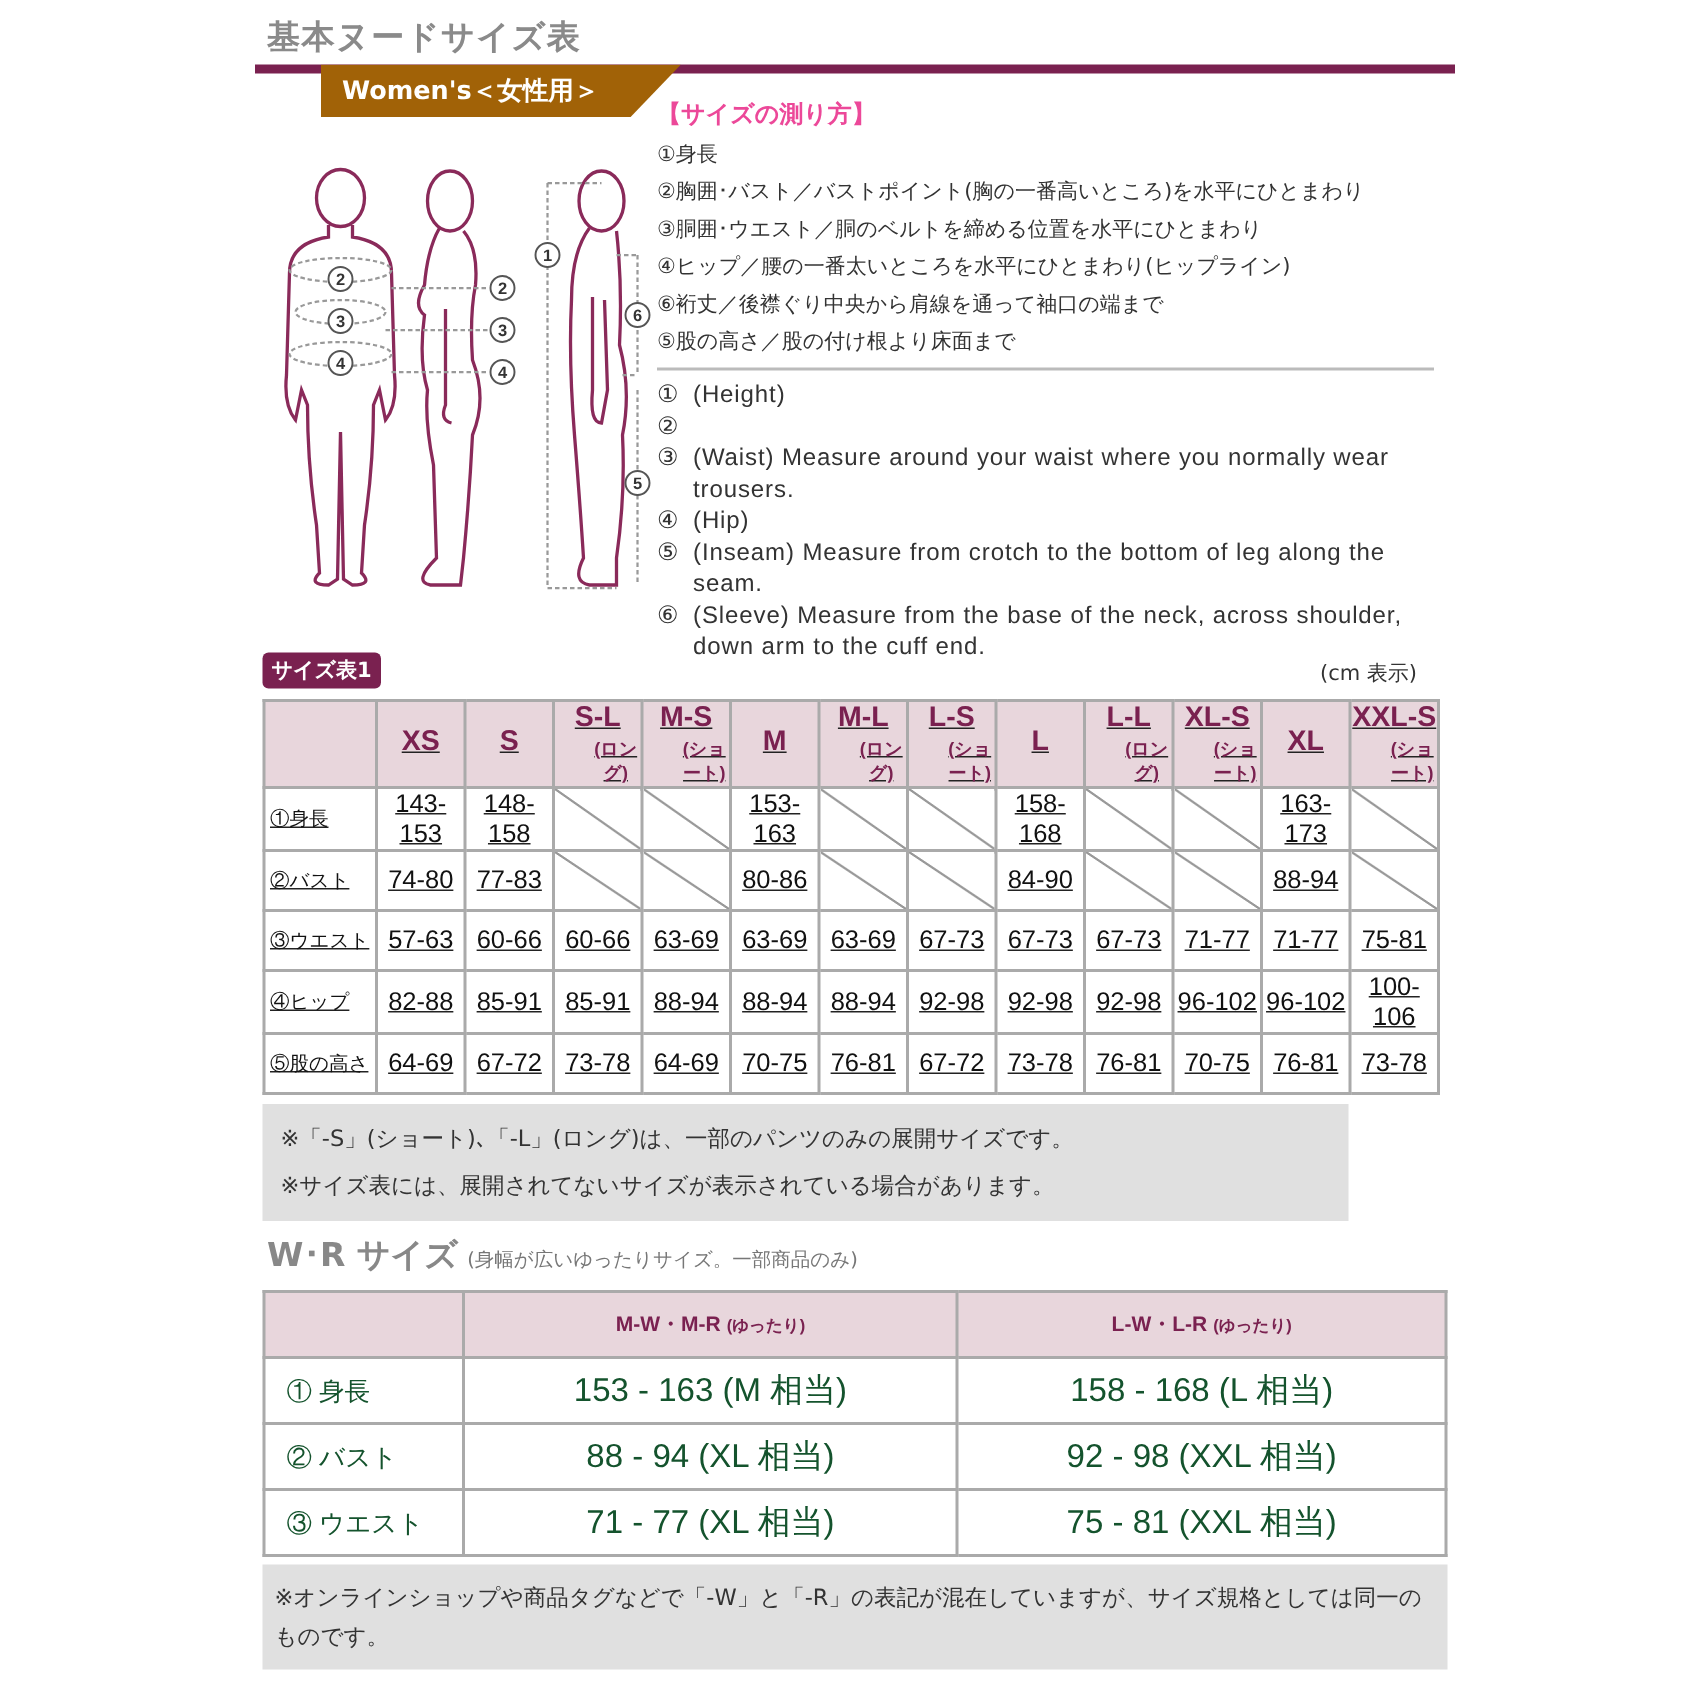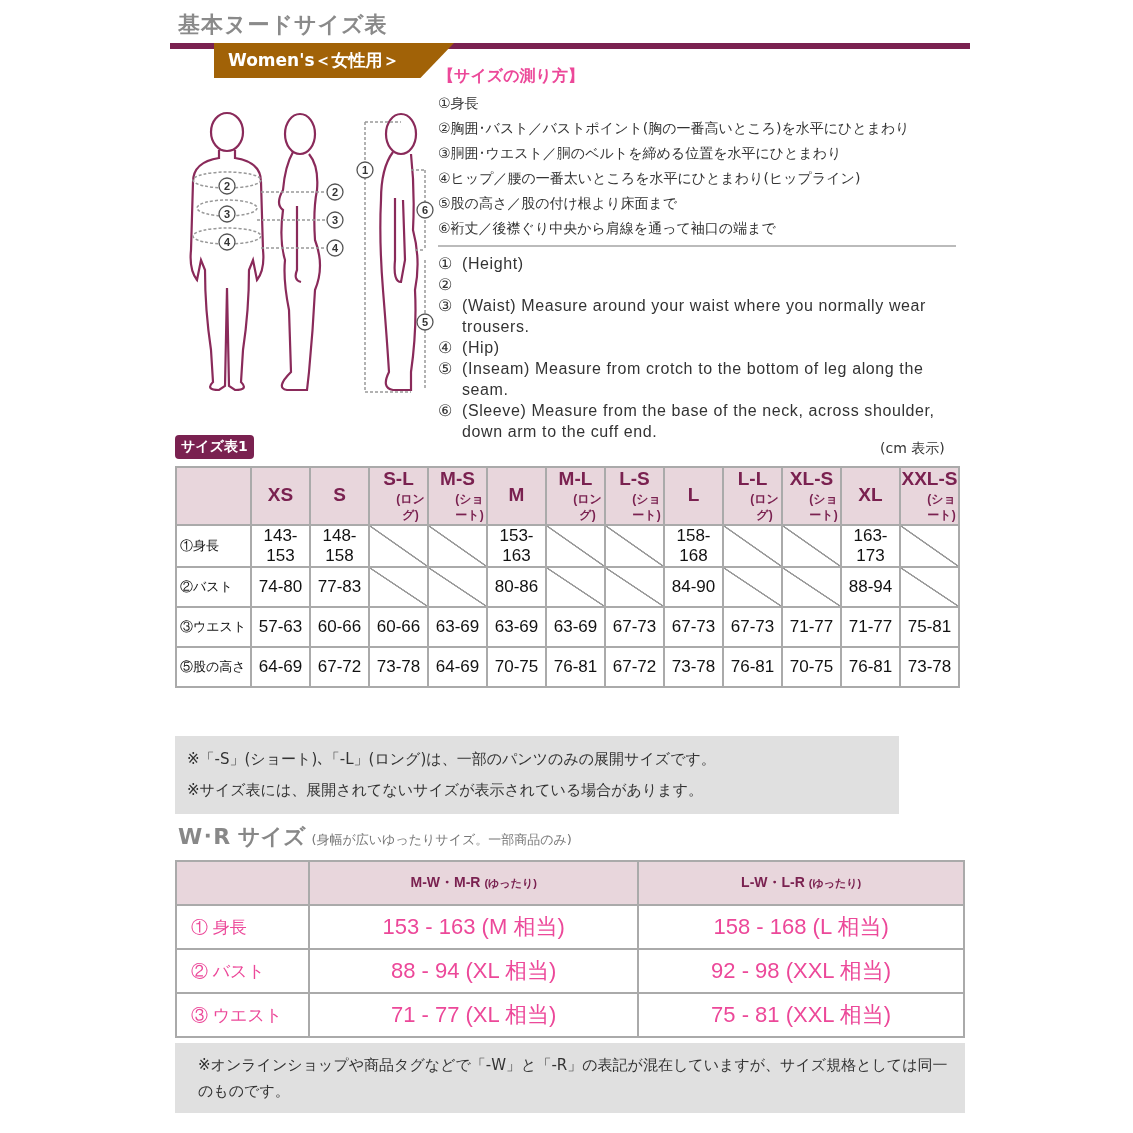--- a/index.html
+++ b/index.html
@@ -18,45 +18,45 @@
   .howto-jp div { font-size:14px; line-height:25px; color:#333; white-space:nowrap; }
   .howto-sep { height:2px; background:#bbb; margin:4px 0 6px 0; width:518px; }
   .howto-en { font-family:"Liberation Sans", sans-serif; font-size:16px; line-height:21px; letter-spacing:0.6px; color:#333; }
   .howto-en .row { display:flex; }
   .howto-en .num { width:24px; flex:none; }
   .cm-unit-wrap { position:absolute; left:880px; top:440px; font-size:14px; color:#333; }
 
   .badge1 { position:absolute; left:175px; top:435px; background:#7a2150; color:#fff; font-size:14px; font-weight:bold;
             padding:3px 6px; border-radius:4px; }
 
-  table.size { position:absolute; left:175px; top:466px; border-collapse:collapse; border:2px solid #0369a1; }
+  table.size { position:absolute; left:175px; top:466px; border-collapse:collapse; border:2px solid #0369a1;text-decoration:underline; }
   table.size td, table.size th { border:2px solid #aaa; text-align:center; padding:0; }
   table.size th { background:#e8d6dc; color:#7a2150; font-family:"Liberation Sans", sans-serif; font-weight:bold; height:56px; }
   table.size th .sz { font-size:19px; display:block; line-height:20px; }
   table.size th .sub { font-size:12px; display:block; line-height:16px; margin-top:2px;margin-left:24px; }
   table.size td { height:38px; font-family:"Liberation Sans", sans-serif; font-size:17px; color:#111; position:relative; }
   table.size td.rowlabel { text-align:left; padding-left:3px; font-size:13px; white-space:nowrap; }
   td.na { background: linear-gradient(to top right, transparent calc(50% - 1px), #999 calc(50% - 0.5px), #999 calc(50% + 0.5px), transparent calc(50% + 1px)); }
 
   .note1 { position:absolute; left:175px; top:736px; width:724px; height:78px; background:#e0e0e0; }
   .note1 div { font-size:15px; color:#333; padding-left:12px; line-height:31px; }
   .note1 .n1 { padding-top:8px; }
 
   .wr-title { position:absolute; left:178px; top:822px; font-size:22px; font-weight:bold; color:#888; }
   .wr-sub { font-size:13px; font-weight:normal; color:#777; margin-left:6px; }
 
   table.wr { position:absolute; left:175px; top:860px; border-collapse:collapse; border:2px solid #fca5a5; width:790px; }
   table.wr th, table.wr td { border:2px solid #aaa; }
   table.wr th { background:#e8d6dc; color:#7a2150; height:40px; font-family:"Liberation Sans", sans-serif; font-size:14px; font-weight:bold; }
   table.wr th .small { font-size:11px; margin-left:4px; }
-  table.wr td { height:40px; text-align:center; font-family:"Liberation Sans", sans-serif; font-size:22px; color:#ec4899; }
+  table.wr td { height:40px; text-align:center; font-family:"Liberation Sans", sans-serif; font-size:22px; color:#14532d; }
   table.wr td.rowlabel { text-align:left; padding-left:14px; font-size:17px; }
 
   .note2 { position:absolute; left:175px; top:1043px; width:790px; height:70px; background:#e0e0e0; }
-  .note2 div { font-size:15px; color:#333; padding-left:23px; padding-right:10px; line-height:26px; padding-top:9px; }
+  .note2 div { font-size:15px; color:#333; padding-left:8px; padding-right:10px; line-height:26px; padding-top:9px; }
 </style>
 </head>
 <body>
 
 <div class="page-title">基本ヌードサイズ表</div>
 <div class="top-rule"></div>
 <div class="womens-tab">
   <span class="womens-label">Women's＜女性用＞</span>
 </div>
 
@@ -113,22 +113,22 @@
   </g>
 </svg>
 
 <div class="howto">
   <div class="howto-title">【サイズの測り方】</div>
   <div class="howto-jp">
     <div>①身長</div>
     <div>②胸囲･バスト／バストポイント(胸の一番高いところ)を水平にひとまわり</div>
     <div>③胴囲･ウエスト／胴のベルトを締める位置を水平にひとまわり</div>
     <div>④ヒップ／腰の一番太いところを水平にひとまわり(ヒップライン)</div>
+    <div>⑥裄丈／後襟ぐり中央から肩線を通って袖口の端まで</div>
     <div>⑤股の高さ／股の付け根より床面まで</div>
-    <div>⑥裄丈／後襟ぐり中央から肩線を通って袖口の端まで</div>
   </div>
   <div class="howto-sep"></div>
   <div class="howto-en">
     <div class="row">
         <span class="num">①</span>
         <span>(Height)</span>
       </div>
     <div class="row">
         <span class="num">②</span>
       </div>
@@ -264,20 +264,35 @@
         <td>63-69</td>
         <td>63-69</td>
         <td>67-73</td>
         <td>67-73</td>
         <td>67-73</td>
         <td>71-77</td>
         <td>71-77</td>
         <td>75-81</td>
       </tr>
       <tr>
+        <td class="rowlabel">④ヒップ</td>
+        <td>82-88</td>
+        <td>85-91</td>
+        <td>85-91</td>
+        <td>88-94</td>
+        <td>88-94</td>
+        <td>88-94</td>
+        <td>92-98</td>
+        <td>92-98</td>
+        <td>92-98</td>
+        <td>96-102</td>
+        <td>96-102</td>
+        <td>100-106</td>
+      </tr>
+      <tr>
         <td class="rowlabel">⑤股の高さ</td>
         <td>64-69</td>
         <td>67-72</td>
         <td>73-78</td>
         <td>64-69</td>
         <td>70-75</td>
         <td>76-81</td>
         <td>67-72</td>
         <td>73-78</td>
         <td>76-81</td>

